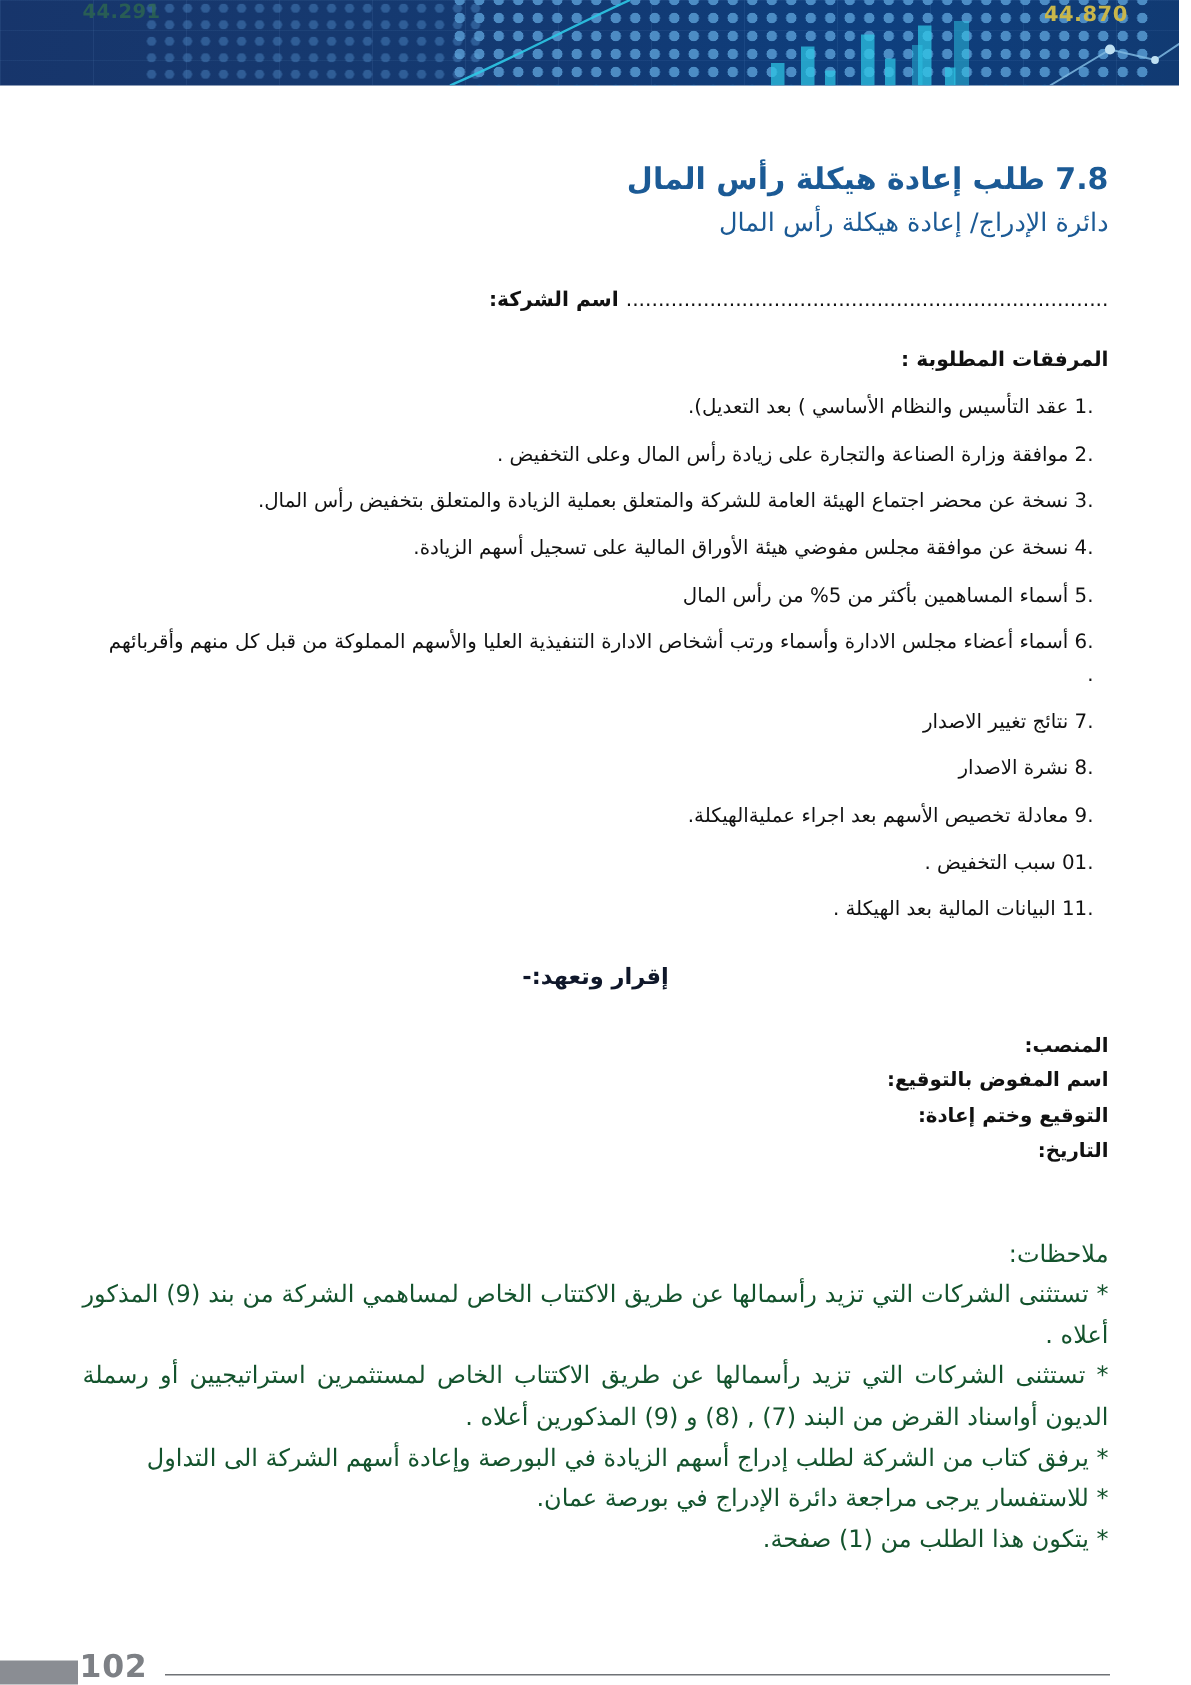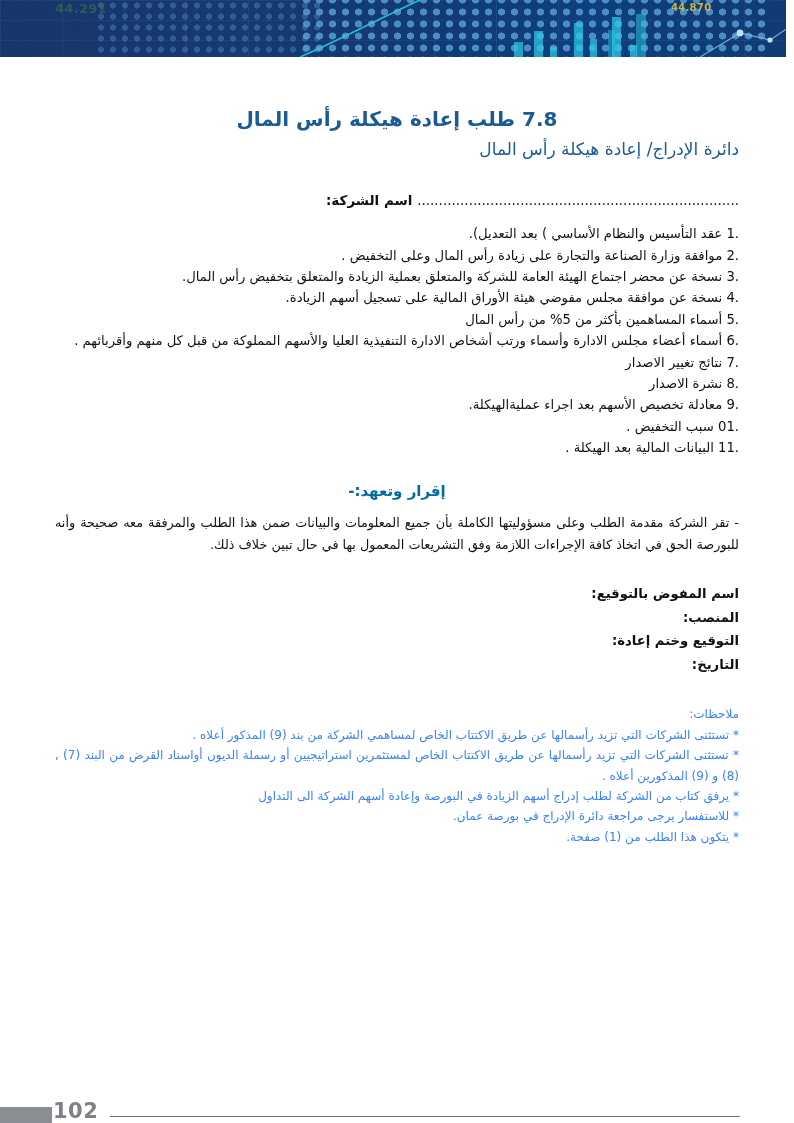--- a/index.html
+++ b/index.html
@@ -63,22 +63,22 @@
     letter-spacing: 0.3px;
     direction: ltr;
   }
   .banner-num.left {
     top: 1px; left: 55px;
     font-size: 13px;
     color: #2f6a4e;
     opacity: 0.75;
   }
   .banner-num.right {
-    top: 2px; left: 671px;
-    font-size: 10px;
+    top: 2px; left: 696px;
+    font-size: 14px;
     color: #c9b64a;
   }
   .banner-grid {
     position: absolute;
     top: 0; left: 0;
     width: 794px; height: 57px;
     background-image:
       linear-gradient(to right, rgba(120,170,220,0.10) 1px, transparent 1px),
       linear-gradient(to bottom, rgba(120,170,220,0.08) 1px, transparent 1px);
     background-size: 62px 20px;
@@ -99,21 +99,20 @@
     box-sizing: border-box;
     text-align: right;
   }
 
   .doc-title {
     color: #1b5a95;
     font-size: 20px;
     font-weight: bold;
     margin: 50px 0 0 0;
     line-height: 1.25;
-    text-align: center;
   }
   .doc-subtitle {
     color: #1b5a95;
     font-size: 17px;
     font-weight: normal;
     margin: 6px 0 0 0;
     line-height: 1.3;
   }
 
   .company-line {
@@ -137,32 +136,32 @@
 
   ol.attachments {
     list-style: none;
     margin: 13px 0 0 0;
     padding: 0;
     font-size: 13.2px;
     color: #111;
     line-height: 1.62;
   }
   ol.attachments li {
-    margin: 0;
+    margin: 10px;
     padding: 0;
   }
   .num {
     direction: ltr;
     unicode-bidi: isolate;
   }
 
   .pledge-title {
     margin-top: 24px;
     text-align: center;
-    color: #0369a1;
+    color: #0f172a;
     font-size: 15px;
     font-weight: bold;
   }
   .pledge-body {
     margin-top: 12px;
     font-size: 12.8px;
     color: #111;
     line-height: 1.72;
     text-align: justify;
     text-align-last: right;
@@ -177,23 +176,23 @@
 
   .sig-block {
     margin-top: 26px;
     font-size: 13.2px;
     font-weight: bold;
     color: #111;
     line-height: 1.78;
   }
 
   .notes {
-    margin-top: 28px;
-    font-size: 12px;
-    color: #3b82f6;
+    margin-top: 42px;
+    font-size: 16px;
+    color: #14532d;
     line-height: 1.7;
   }
   .notes .note-head {
     font-weight: normal;
   }
   .notes p {
     margin: 0;
     text-align: justify;
     text-align-last: right;
   }
@@ -268,44 +267,44 @@
   <div class="content">
 
     <h1 class="doc-title">7.8 طلب إعادة هيكلة رأس المال</h1>
     <h2 class="doc-subtitle">دائرة الإدراج/ إعادة هيكلة رأس المال</h2>
 
     <div class="company-line">
       <span class="dots">...........................................................................</span>
       <span>اسم الشركة:</span>
     </div>
 
+    <div class="section-label">المرفقات المطلوبة :</div>
 
     <ol class="attachments">
       <li><span class="num">1.</span> <span>عقد التأسيس والنظام الأساسي ) بعد التعديل).</span></li>
       <li><span class="num">2.</span> <span>موافقة وزارة الصناعة والتجارة على زيادة رأس المال وعلى التخفيض .</span></li>
       <li><span class="num">3.</span> <span>نسخة عن محضر اجتماع الهيئة العامة للشركة والمتعلق بعملية الزيادة والمتعلق بتخفيض رأس المال.</span></li>
       <li><span class="num">4.</span> <span>نسخة عن موافقة مجلس مفوضي هيئة الأوراق المالية على تسجيل أسهم الزيادة.</span></li>
       <li><span class="num">5.</span> <span>أسماء المساهمين بأكثر من 5% من رأس المال</span></li>
       <li><span class="num">6.</span> <span>أسماء أعضاء مجلس الادارة وأسماء ورتب أشخاص الادارة التنفيذية العليا والأسهم المملوكة من قبل كل منهم وأقربائهم .</span></li>
       <li><span class="num">7.</span> <span>نتائج تغيير الاصدار</span></li>
       <li><span class="num">8.</span> <span>نشرة الاصدار</span></li>
       <li><span class="num">9.</span> <span>معادلة تخصيص الأسهم بعد اجراء عمليةالهيكلة.</span></li>
       <li><span class="num">01.</span> <span>سبب التخفيض .</span></li>
       <li><span class="num">11.</span> <span>البيانات المالية بعد الهيكلة .</span></li>
     </ol>
 
     <div class="pledge-title">إقرار وتعهد:-</div>
 
     <div class="pledge-body">
-      <p>- تقر الشركة مقدمة الطلب وعلى مسؤوليتها الكاملة بأن جميع المعلومات والبيانات ضمن هذا الطلب والمرفقة معه صحيحة وأنه للبورصة الحق في اتخاذ كافة الإجراءات اللازمة وفق التشريعات المعمول بها في حال تبين خلاف ذلك.</p>
     </div>
 
     <div class="sig-block">
+      <div>المنصب:</div>
       <div>اسم المفوض بالتوقيع:</div>
-      <div>المنصب:</div>
       <div>التوقيع وختم إعادة:</div>
       <div>التاريخ:</div>
     </div>
 
     <div class="notes">
       <p class="plain note-head">ملاحظات:</p>
       <p>* تستثنى الشركات التي تزيد رأسمالها عن طريق الاكتتاب الخاص لمساهمي الشركة من بند (9) المذكور أعلاه .</p>
       <p>* تستثنى الشركات التي تزيد رأسمالها عن طريق الاكتتاب الخاص لمستثمرين استراتيجيين أو رسملة الديون أواسناد القرض  من البند (7) , (8) و (9) المذكورين أعلاه .</p>
       <p class="plain">* يرفق كتاب من الشركة لطلب إدراج أسهم الزيادة في البورصة وإعادة أسهم الشركة الى التداول</p>
       <p class="plain">* للاستفسار يرجى مراجعة دائرة الإدراج في بورصة عمان.</p>

